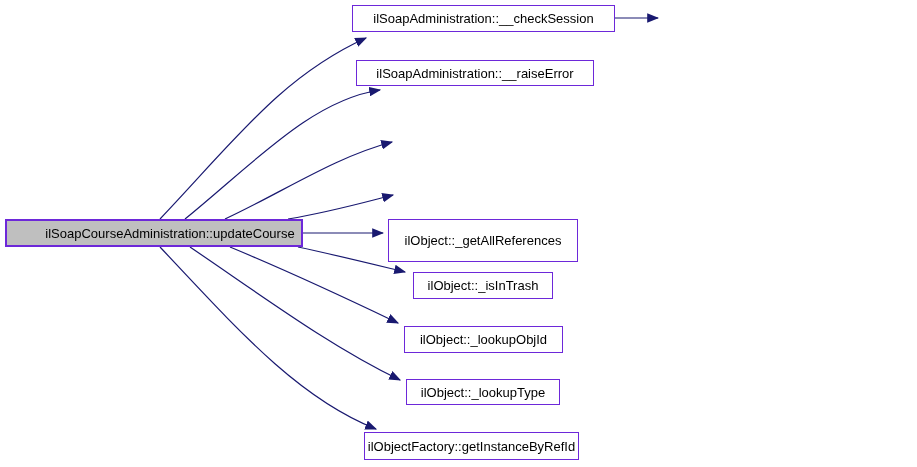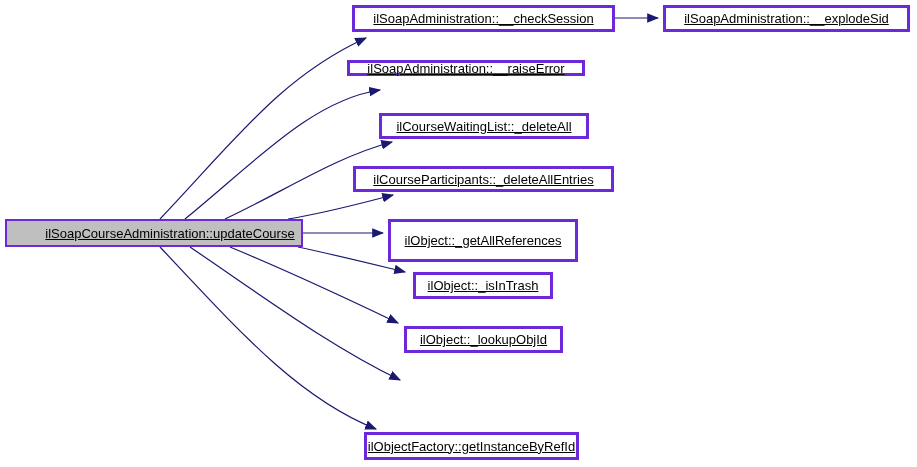--- a/index.html
+++ b/index.html
@@ -16,27 +16,26 @@
     left: 0; top: 0;
     width: 917px; height: 467px;
   }
   .node {
     position: absolute;
     box-sizing: border-box;
     display: flex;
     align-items: center;
     justify-content: center;
     background: #ffffff;
-    border: 3px solid #6d28d9;
+    border: 1px solid #6d28d9;
     color: #000000;
     font-size: 13px;
     line-height: 1;
     white-space: nowrap;
     cursor: pointer;
-    text-decoration: underline;
   }
   .node.main {
     background: #bfbfbf;
     border-width: 2px;
     cursor: default;
     padding-left: 32px;
   }
 </style>
 </head>
 <body>
@@ -60,30 +59,28 @@
       <path d="M230,247 C300,276 352,301 398,323" marker-end="url(#arrow)"></path>
       <path d="M190,247 C268,300 330,346 400,380" marker-end="url(#arrow)"></path>
       <path d="M160,247 C238,330 298,398 376,429" marker-end="url(#arrow)"></path>
     </g>
   </svg>
 
   <div class="node main" style="left:5px; top:219px; width:298px; height:28px;">ilSoapCourseAdministration::updateCourse</div>
 
   <div class="node" style="left:352px; top:5px; width:263px; height:27px;">ilSoapAdministration::__checkSession</div>
 
-  <div class="node" style="left:663px; top:5px; width:247px; height:27px;">ilSoapAdministration::__explodeSid</div>
 
-  <div class="node" style="left:347px; top:60px; width:238px; height:16px;">ilSoapAdministration::__raiseError</div>
+  <div class="node" style="left:356px; top:60px; width:238px; height:26px;">ilSoapAdministration::__raiseError</div>
 
-  <div class="node" style="left:379px; top:113px; width:210px; height:26px;">ilCourseWaitingList::_deleteAll</div>
 
-  <div class="node" style="left:353px; top:166px; width:261px; height:26px;">ilCourseParticipants::_deleteAllEntries</div>
 
   <div class="node" style="left:388px; top:219px; width:190px; height:43px;">ilObject::_getAllReferences</div>
 
   <div class="node" style="left:413px; top:272px; width:140px; height:27px;text-align:center;">ilObject::_isInTrash</div>
 
   <div class="node" style="left:404px; top:326px; width:159px; height:27px;">ilObject::_lookupObjId</div>
 
+  <div class="node" style="left:406px; top:379px; width:154px; height:26px;">ilObject::_lookupType</div>
 
   <div class="node" style="left:364px; top:432px; width:215px; height:28px;">ilObjectFactory::getInstanceByRefId</div>
 
 </div>
 
 </body></html>

